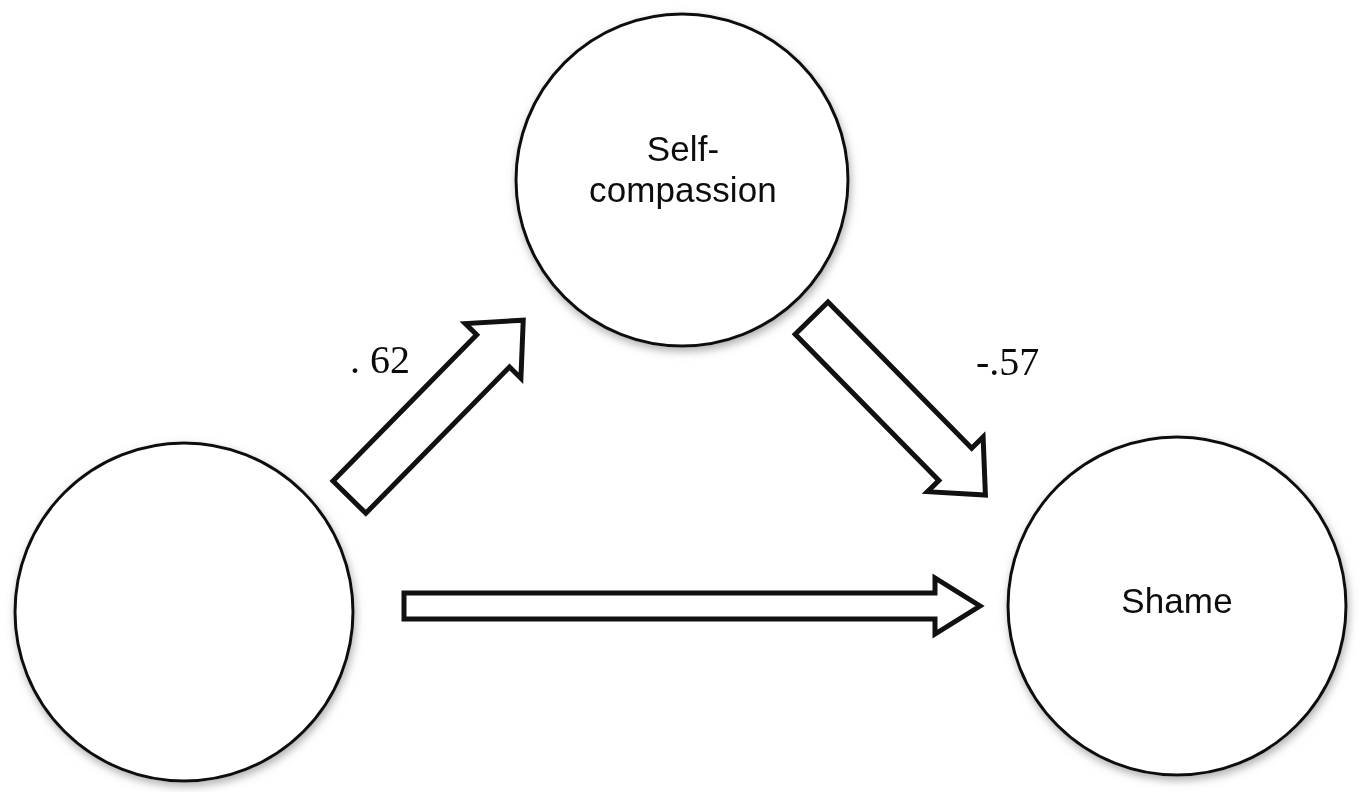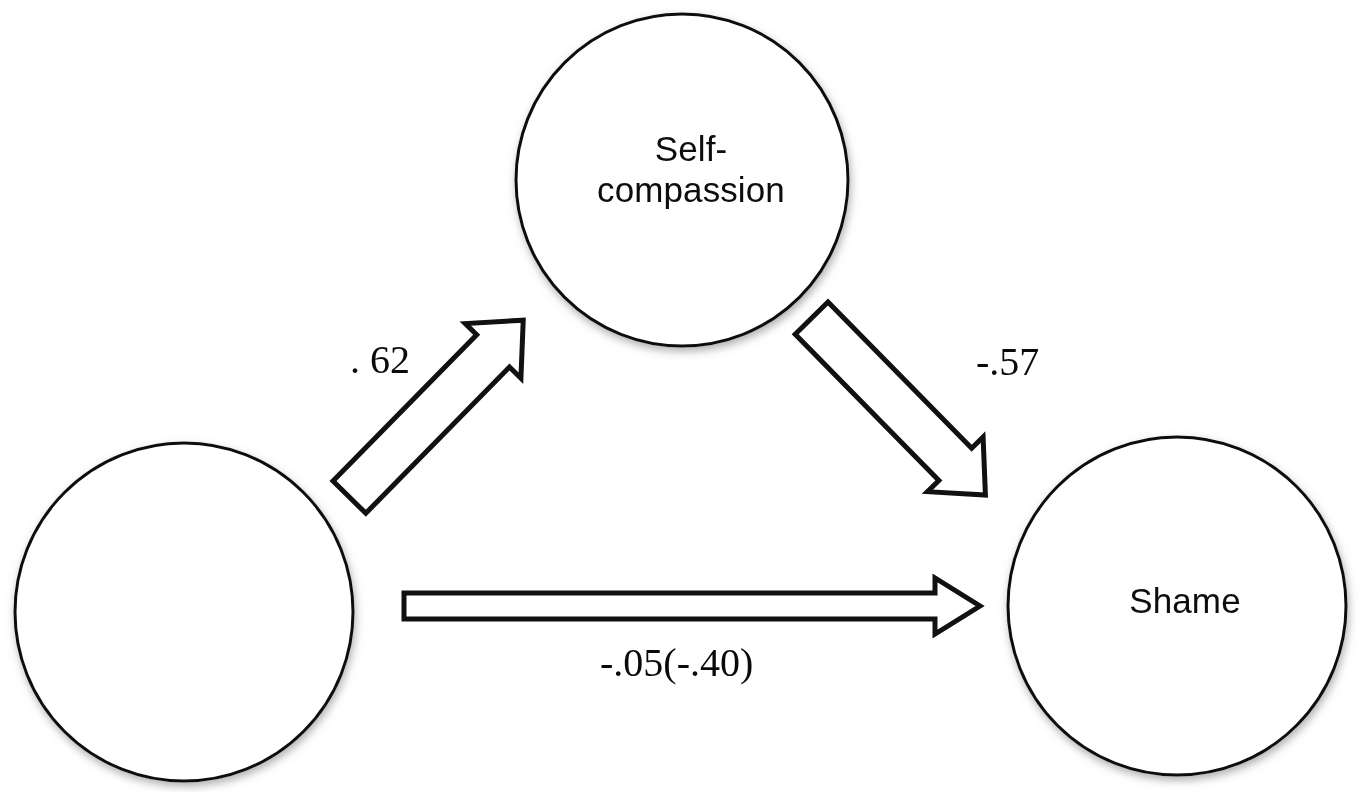--- a/index.html
+++ b/index.html
@@ -28,21 +28,20 @@
   .node-label {
     position: absolute;
     text-align: center;
     font-family: "Liberation Sans", sans-serif;
     font-weight: 400;
     color: #0d0d0d;
     line-height: 1.18;
     letter-spacing: 0.1px;
     white-space: pre-line;
     pointer-events: none;
-    padding-left: 8px;
   }
   .path-label {
     position: absolute;
     font-family: "Liberation Serif", serif;
     font-weight: 400;
     color: #0a0a0a;
     white-space: nowrap;
     line-height: 1;
   }
   
@@ -135,15 +134,14 @@
 
   <div class="node-label node-selfcompassion-label">Self-
 compassion</div>
 
   <div class="node-label node-shame-label">Shame</div>
 
   <div class="path-label label-a">. 62</div>
 
   <div class="path-label label-b">-.57</div>
 
-  <div class="path-label label-c">-.05(-.40)</div>
 
 </div>
 
 </body></html>

